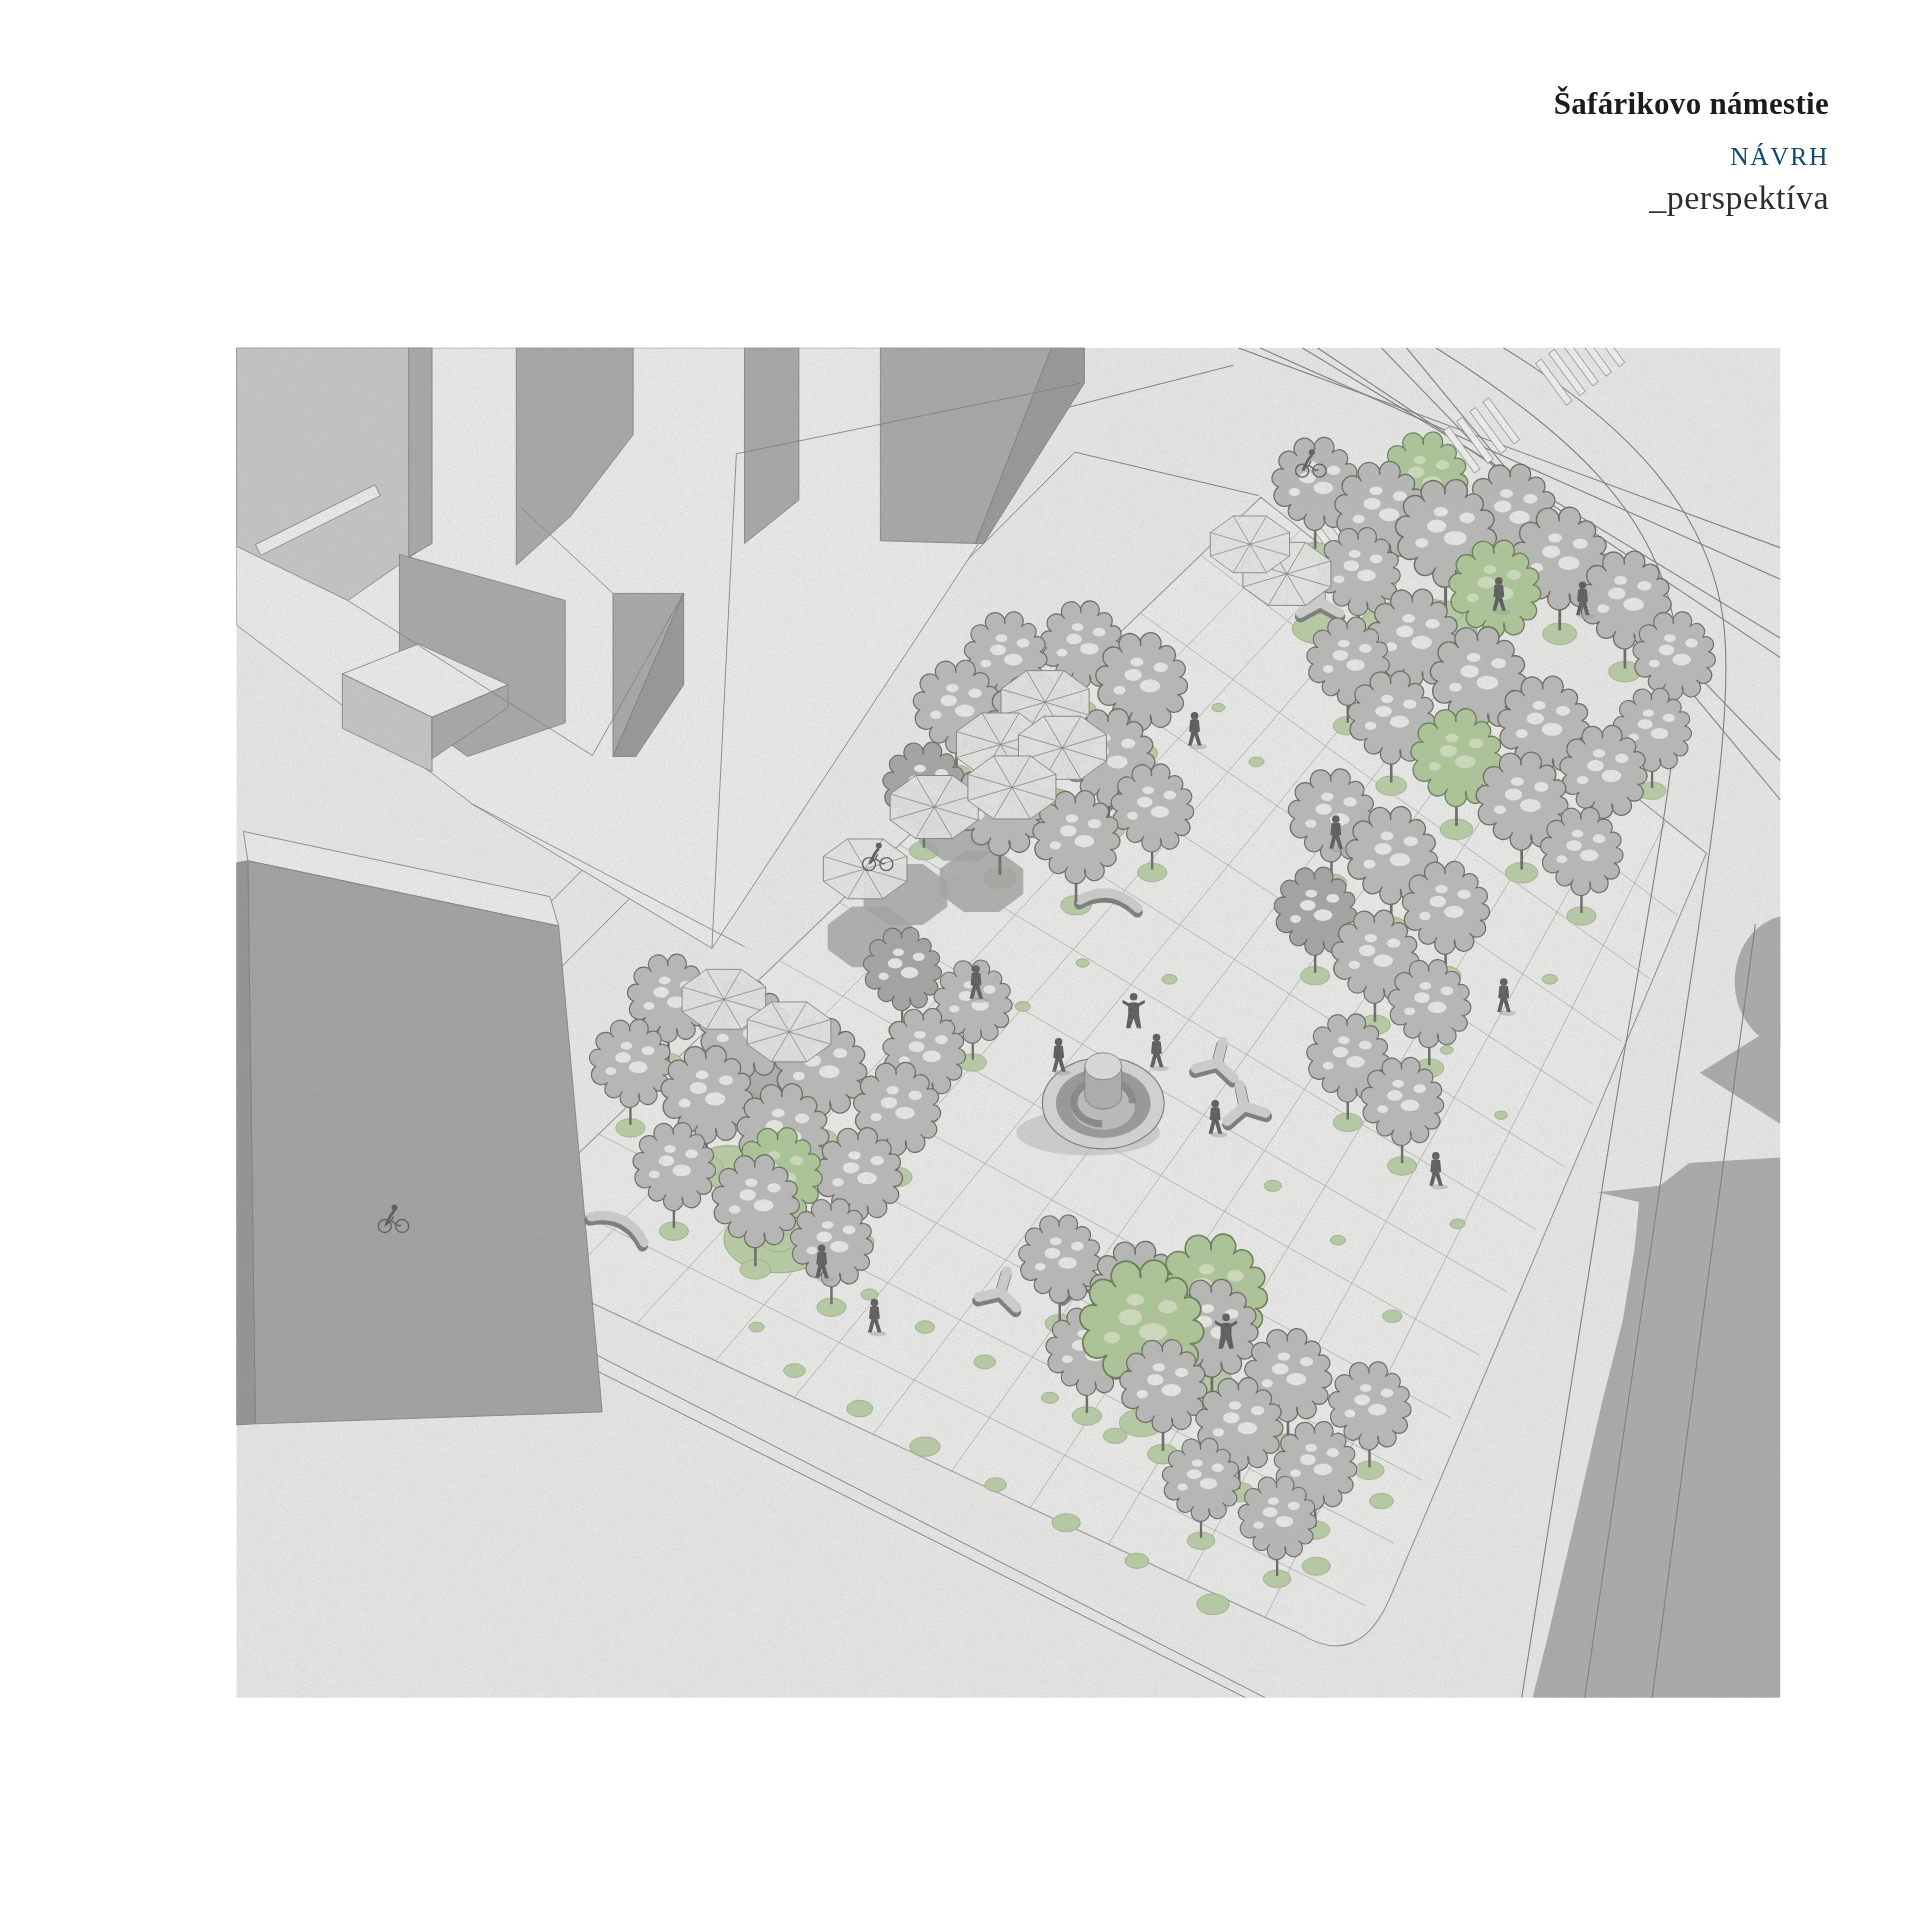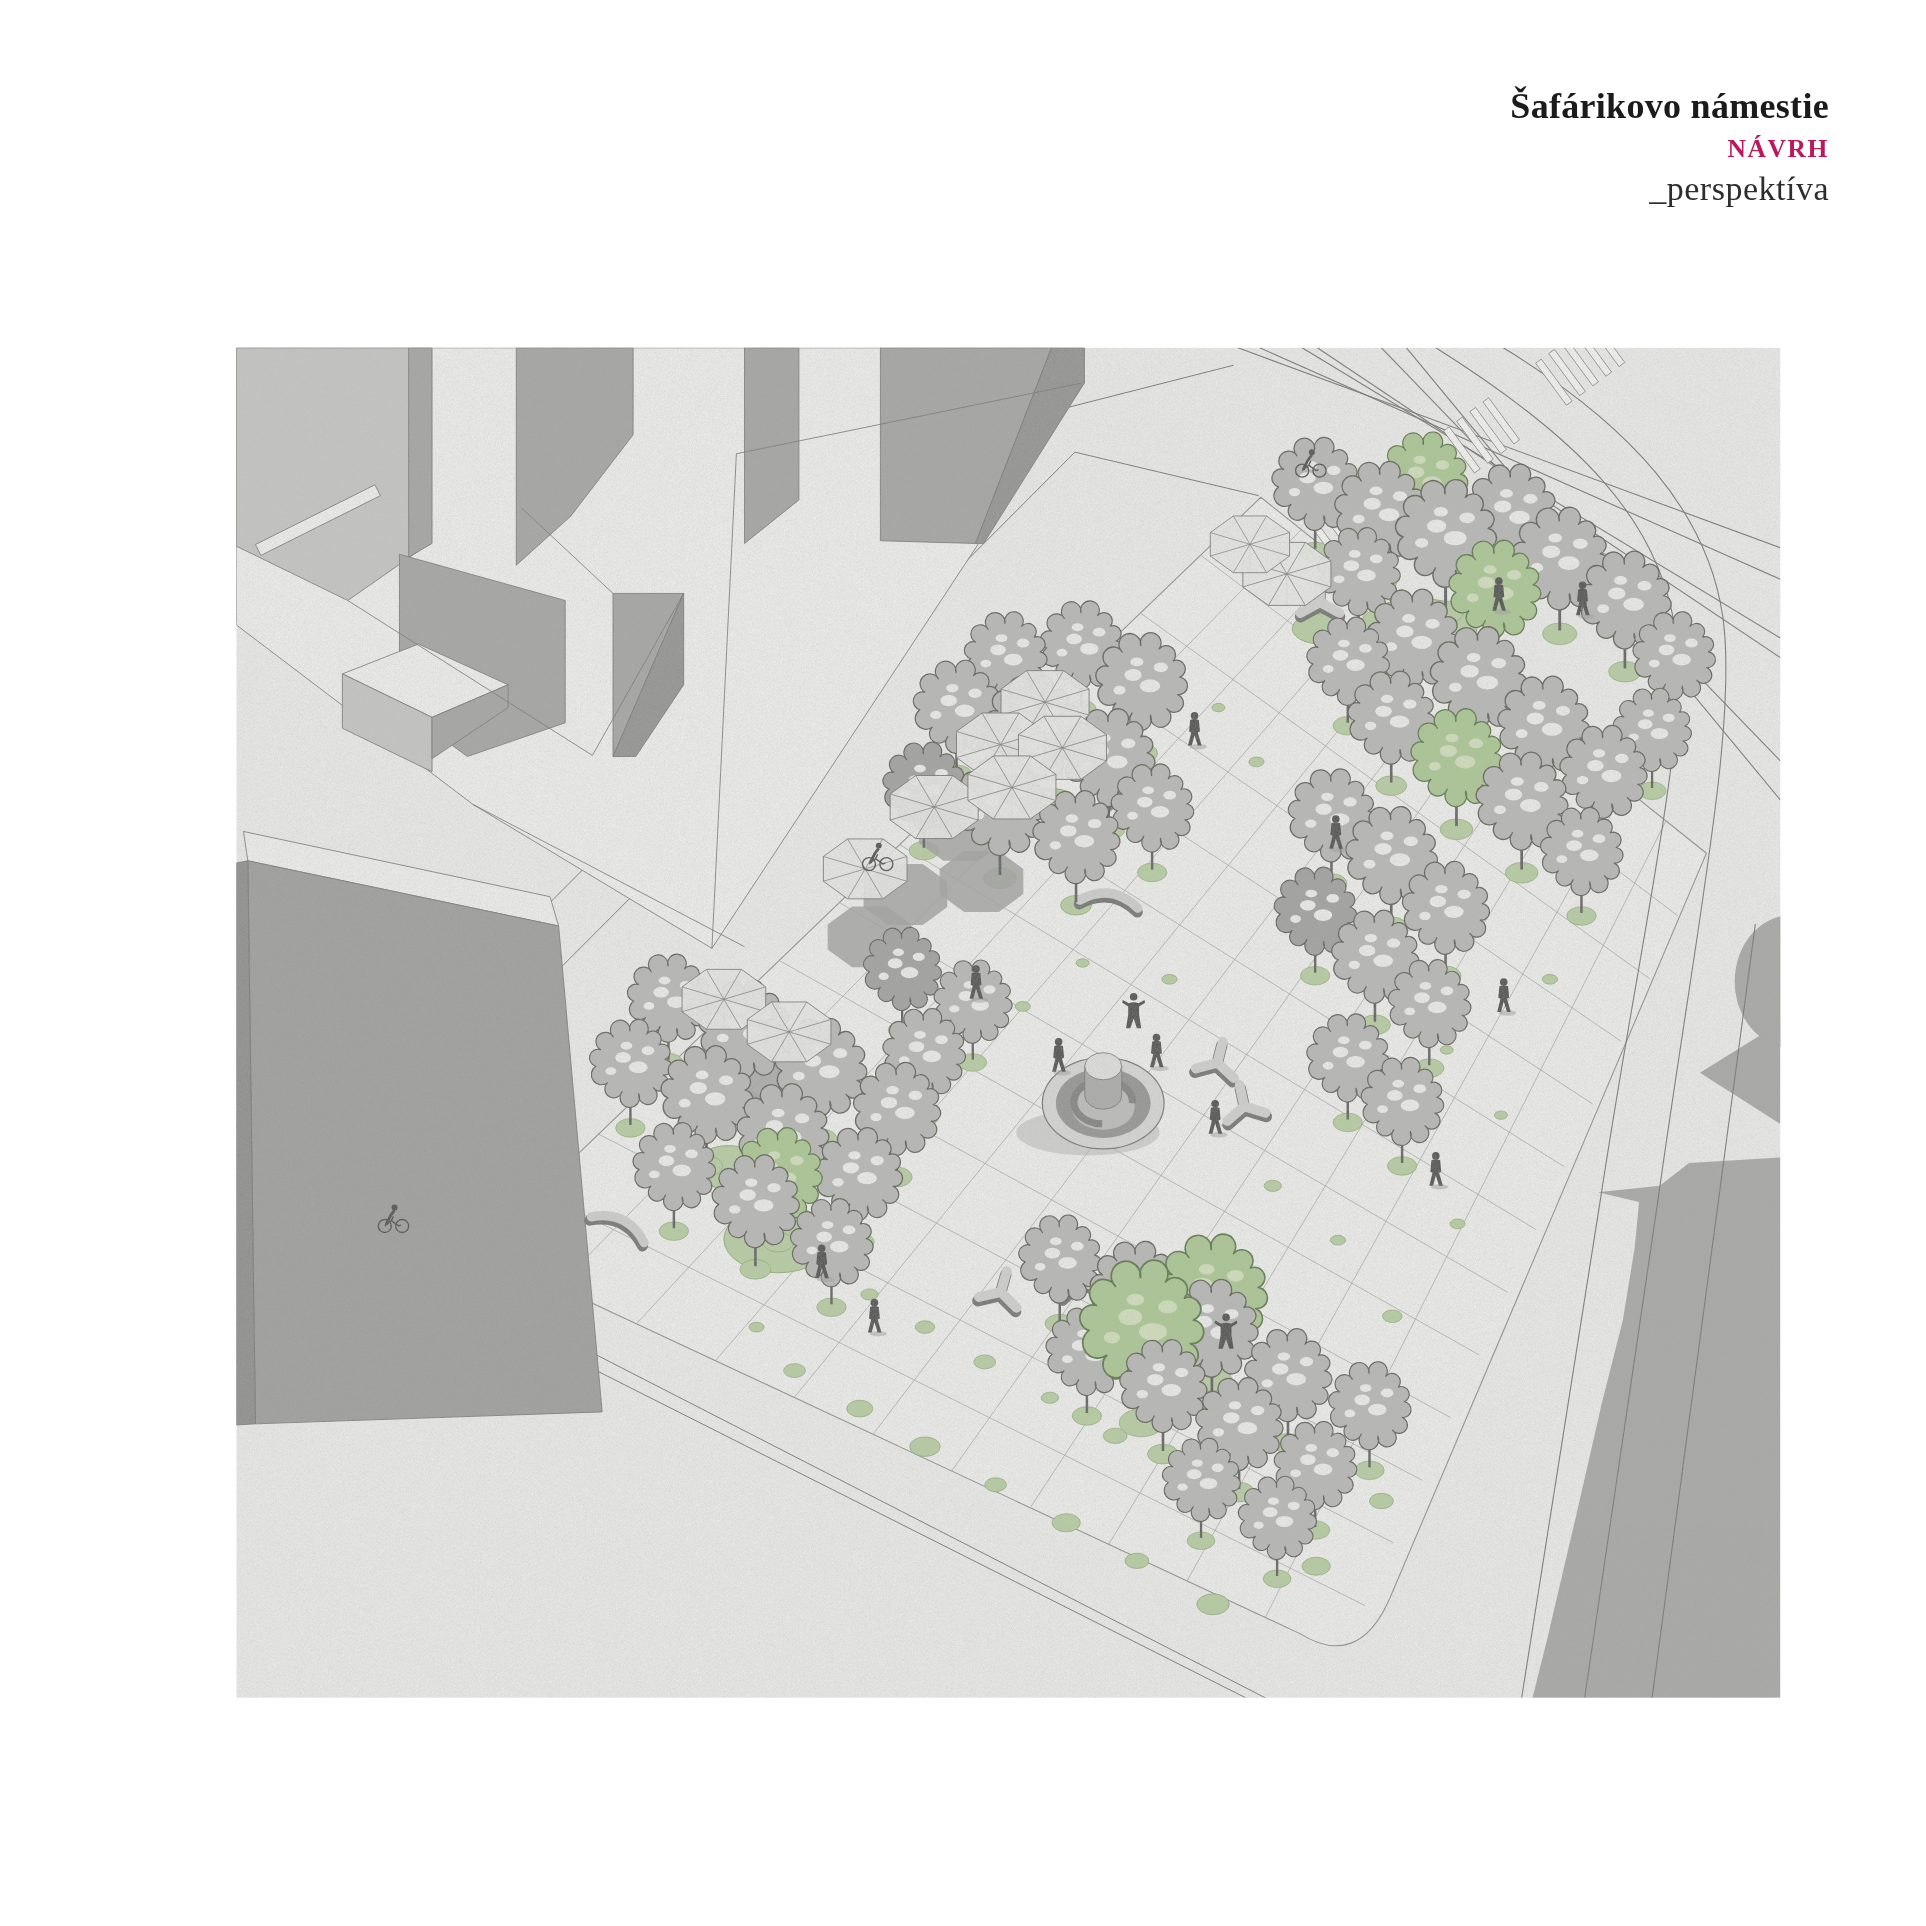--- a/index.html
+++ b/index.html
@@ -1,20 +1,20 @@
 <!DOCTYPE html>
 <html style="font-size:8.7px"><head>
 <meta charset="utf-8">
 <style>
   html,body{margin:0;padding:0;background:#ffffff;}
   body{width:1926px;height:1926px;position:relative;font-family:"Liberation Serif",serif;overflow:hidden;}
   #scene{position:absolute;left:0;top:0;width:1926px;height:1926px;}
   .titleblock{position:absolute;top:87px;right:97px;text-align:right;color:#1b1b1b;z-index:5;}
-  .title-main{font-weight:700;font-size:36px;letter-spacing:0.3px;line-height:1.1;}
-  .title-sub{font-weight:700;font-size:25.5px;letter-spacing:1.6px;color:#be185d;margin-top:8px;line-height:1.1;}
+  .title-main{font-weight:700;font-size:31px;letter-spacing:0.3px;line-height:1.1;}
+  .title-sub{font-weight:400;font-size:25.5px;letter-spacing:1.6px;color:#0c4a6e;margin-top:22px;line-height:1.1;}
   .title-sub2{font-weight:400;font-size:34px;letter-spacing:0.5px;color:#2d2d2d;margin-top:7.6px;line-height:1.1;}
 </style>
 </head>
 <body>
 
 <div class="titleblock">
   <div class="title-main">Šafárikovo námestie</div>
   <div class="title-sub">NÁVRH</div>
   <div class="title-sub2">_perspektíva</div>
 </div>

